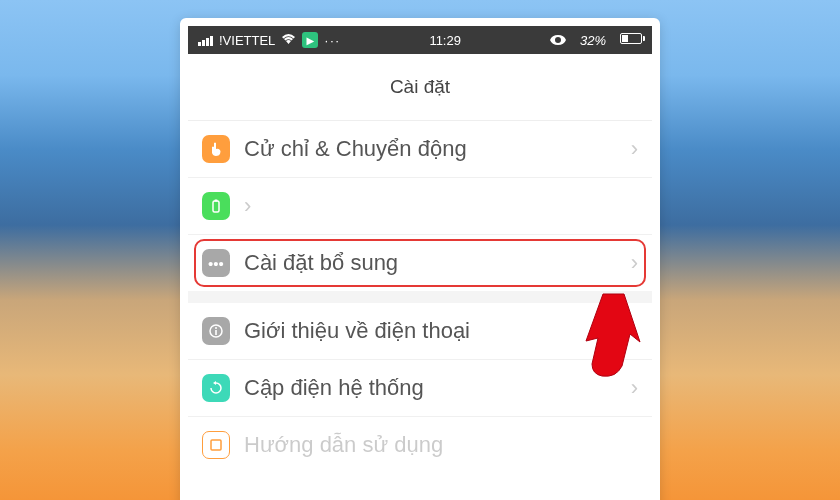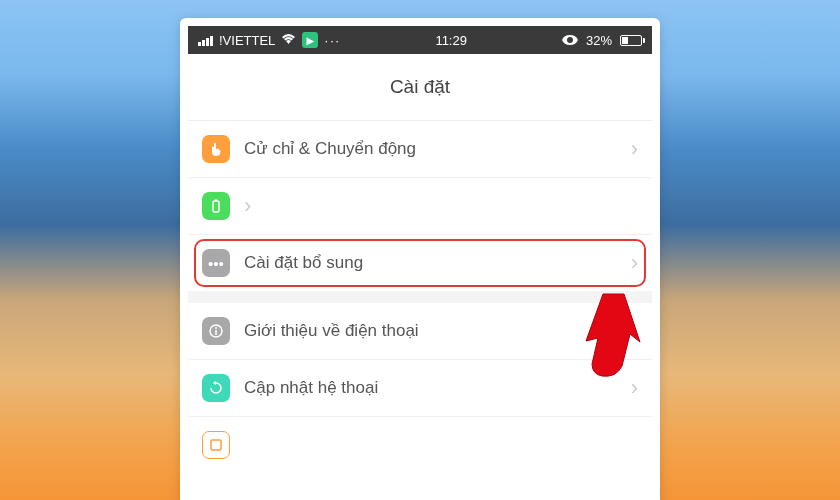--- a/index.html
+++ b/index.html
@@ -28,21 +28,21 @@
       height: 28px;
       background: #3a3a3a;
       color: #fff;
       display: flex;
       align-items: center;
       padding: 0 10px;
       font-size: 13px;
       justify-content: space-between;
     }
     .status-left { display: flex; align-items: center; gap: 6px; }
-    .status-right { display: flex; align-items: center; gap: 8px; }
+    .status-right { display: flex; gap: 14px; font-style: italic; }
     .signal-bars {
       display: inline-flex;
       align-items: flex-end;
       gap: 1px;
       height: 12px;
     }
     .signal-bars span {
       width: 3px;
       background: #fff;
     }
@@ -102,21 +102,21 @@
       width: 28px; height: 28px;
       border-radius: 7px;
       display: flex;
       align-items: center;
       justify-content: center;
       margin-right: 14px;
       flex-shrink: 0;
     }
     .row-label {
       flex: 1;
-      font-size: 17px;
+      font-size: 22px;
       color: #555;
     }
     .chevron {
       color: #ccc;
       font-size: 22px;
       font-weight: 300;
     }
     .highlight-ring {
       position: absolute;
       left: 6px; right: 6px; top: 4px; bottom: 4px;
@@ -221,30 +221,31 @@
       <div class="chevron">›</div>
     </div>
 
     <div class="row">
       <div class="row-icon icon-cyan">
         <svg width="16" height="16" viewBox="0 0 16 16">
             <path d="M8 3 A5 5 0 1 1 3 8" fill="none" stroke="#fff" stroke-width="1.5"></path>
             <path d="M8 1 L8 5 L5 3 Z" fill="#fff"></path>
           </svg>
       </div>
-      <div class="row-label">Cập nhật hệ thoại</div>
+      <div class="row-label">Cập điện hệ thống</div>
       <div class="chevron">›</div>
     </div>
 
     <div class="row" style="padding-bottom:0;border-bottom:none;">
       <div class="row-icon" style="background:#fff;border:1.5px solid #ff9e3d;">
         <svg width="14" height="14" viewBox="0 0 14 14">
             <rect x="2" y="2" width="10" height="10" rx="1" fill="none" stroke="#ff9e3d" stroke-width="1.5"></rect>
           </svg>
       </div>
+      <div class="row-label" style="opacity:0.3;">Hướng dẫn sử dụng</div>
     </div>
 
   </div>
 
   <svg class="arrow-cursor" viewBox="0 0 80 100">
     <path d="M 35 8
              L 18 55
              L 30 52
              L 24 78
              Q 24 88 34 90

